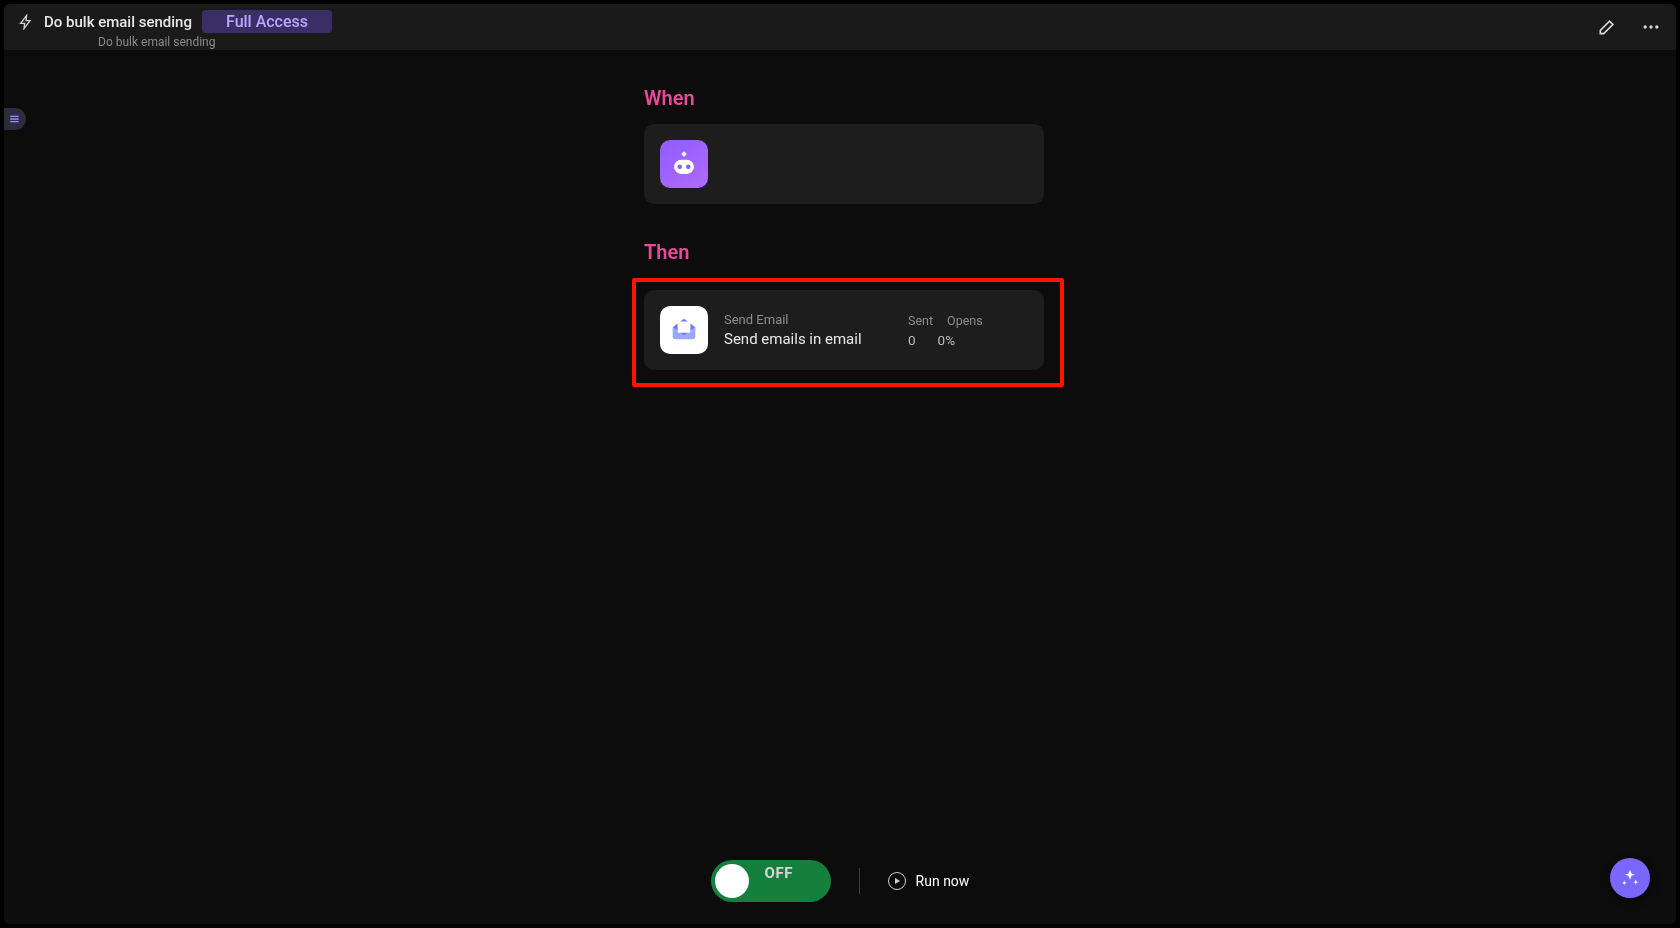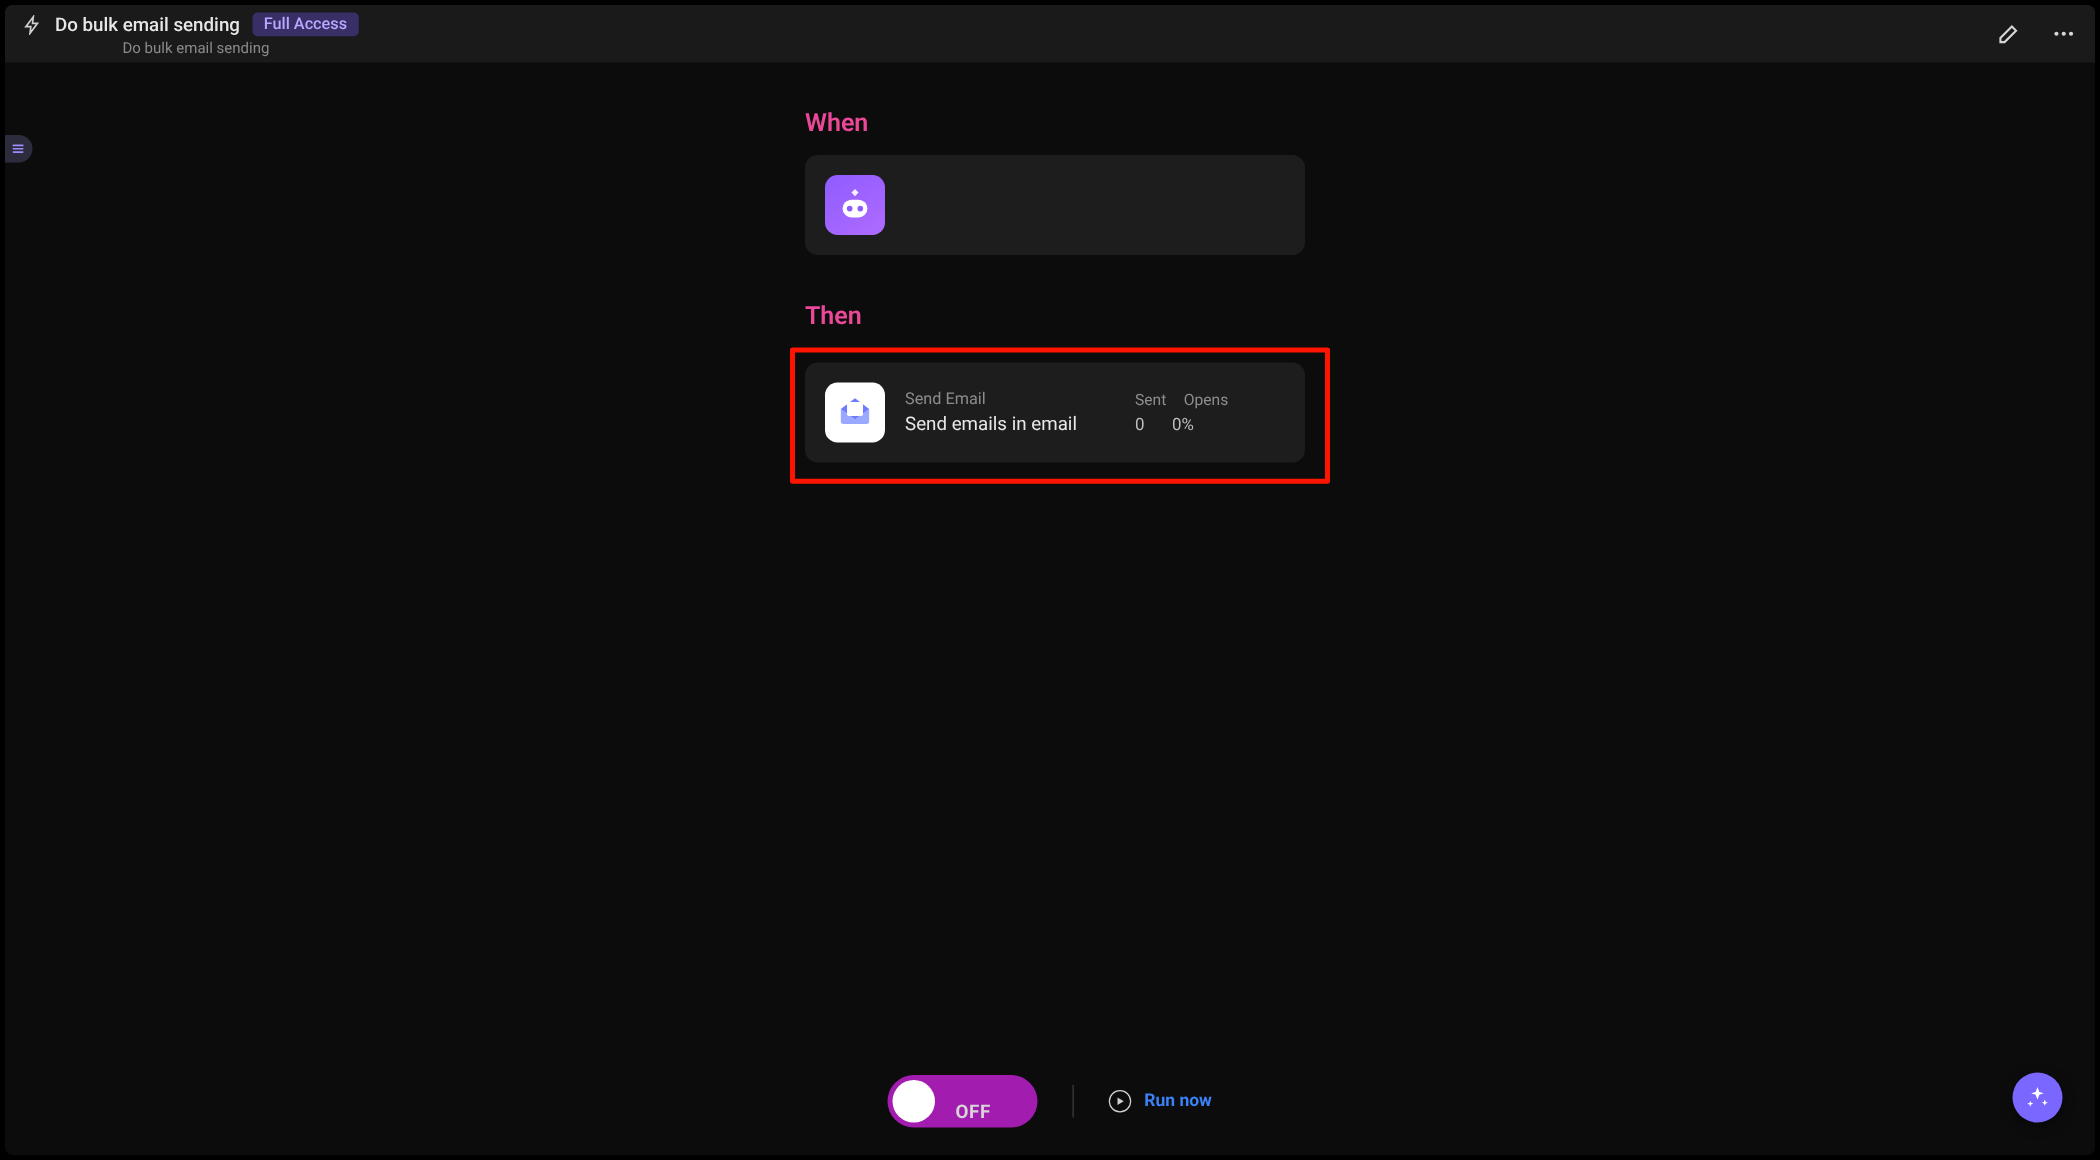--- a/index.html
+++ b/index.html
@@ -31,23 +31,23 @@
   .header-left { display: flex; flex-direction: column; }
   .title-row { display: flex; align-items: center; gap: 10px; }
   .bolt-icon {
     width: 16px; height: 16px; color: #cfcfcf;
     display:flex;align-items:center;justify-content:center;
   }
   .title {
     font-size: 15px; font-weight: 500; color: #e7e7e7;
   }
   .badge {
-    font-size: 13px; color: #b9a8ff;
+    font-size: 16px; color: #b9a8ff;
     background: #3a2e66;
-    padding: 2px 9px;
+    padding: 2px 24px;
     border-radius: 4px;
     font-weight: 500;
   }
   .subtitle {
     font-size: 12px; color: #8a8a8a;
     margin-left: 80px;
     margin-top: 2px;
   }
   .header-right {
     position: absolute;
@@ -145,35 +145,35 @@
   
   .bottombar {
     position:absolute;
     left:0; right:0; bottom: 22px;
     display:flex; justify-content:center; align-items:center;
     gap: 28px;
   }
   .toggle {
     width: 120px; height: 42px;
     border-radius: 21px;
-    background: #a21caf;
-    display:flex; align-items:flex-end;
+    background: #15803d;
+    display:flex; align-items:flex-start;
     padding: 4px;
     gap: 16px;
     cursor:pointer;
   }
   .toggle-knob {
     width: 34px; height:34px; border-radius:50%;
     background: #fff;
   }
   .toggle-label { font-size:15px; font-weight:700; color:#d6d6d6; letter-spacing:0.5px; }
   .vsep { width:1px; height:26px; background:#3d3d3d; }
   .run-now {
     display:flex; align-items:center; gap:10px;
-    font-size:14px; font-weight:700; color:#3b82f6;
+    font-size:14px; font-weight:400; color:#ffffff;
     cursor:pointer;
   }
   .run-now .play {
     width:18px;height:18px;
     border:1.5px solid #cfcfcf; border-radius:50%;
     display:flex;align-items:center;justify-content:center;
   }
   .run-now .play::after{
     content:""; display:block;
     margin-left:1px;

